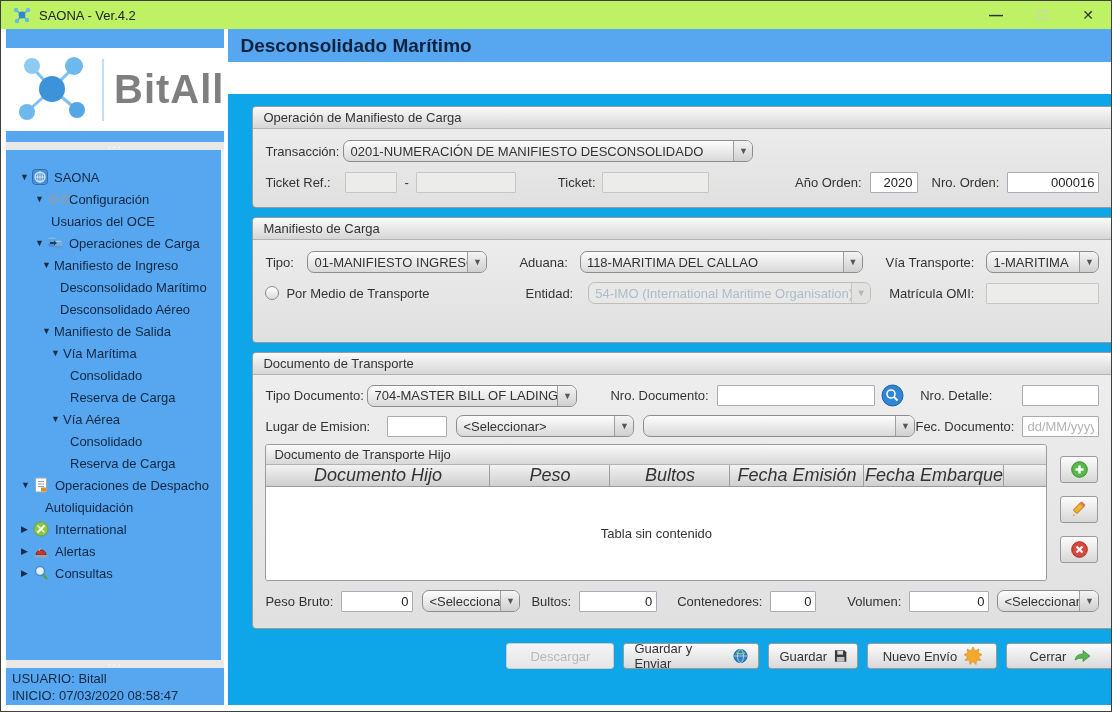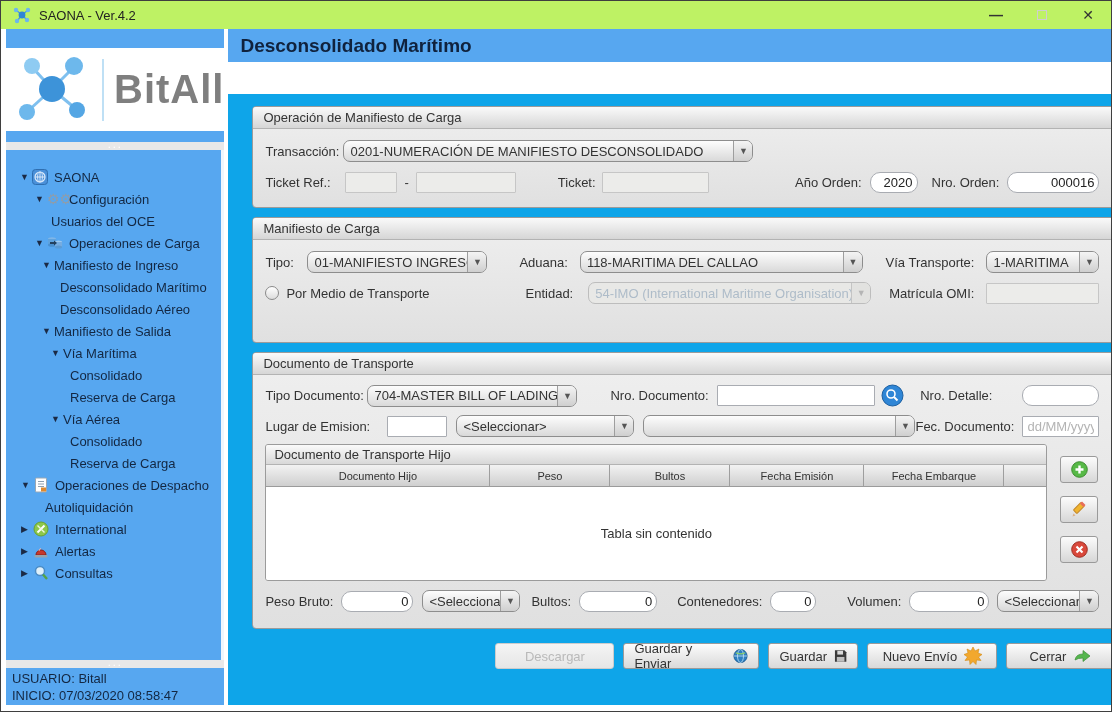--- a/index.html
+++ b/index.html
@@ -36,21 +36,21 @@
   
   .page-title{ height:33px; background:#57a7f0; display:flex; align-items:center; padding-left:12px; font-size:19px; font-weight:bold; color:#10223d; }
   .content{ flex:1; background:#0ea5e9; padding:6px 8px 0 24px;margin-top:32px; }
 
   .group{ border:1px solid #9b9b9b; border-radius:4px; background:linear-gradient(#efefef,#e0e0e0); overflow:hidden; }
   .group-h{ height:22px; background:linear-gradient(#fafafa,#d6d6d6); border-bottom:1px solid #b3b3b3; display:flex; align-items:center; padding-left:10px; font-size:13px; color:#333; }
   .row{ display:flex; align-items:center; padding:0 18px 0 12px; }
   .lab{ font-size:13px; color:#333; white-space:nowrap; }
 
   .tb{ height:21px; border:1px solid #a9acb2; background:#fff; font-size:13px; font-family:"Liberation Sans",sans-serif; color:#222; padding:0 4px; border-radius:1px; }
-  .tb.num{ text-align:right;border-radius:10px; }
+  .tb.num{ text-align:right; }
   .tb.dis{ background:#ececea; border-color:#c6c6c6; }
   .tb::placeholder{ color:#b4b4b4; }
 
   .combo{ height:22px; display:inline-flex; align-items:center; border:1px solid #8d8d8d; border-radius:7px; background:linear-gradient(#fdfdfd,#d9d9d9); cursor:pointer; overflow:hidden; }
   .combo-val{ flex:1; font-size:13px; color:#333; padding:0 6px; white-space:nowrap; overflow:hidden; }
   .combo-btn{ width:19px; align-self:stretch; border-left:1px solid #9e9e9e; background:linear-gradient(#f4f4f4,#cfcfcf); display:flex; align-items:center; justify-content:center; font-size:9px; color:#555; }
   .combo.dis{ background:#e8e8e6; border-color:#bdbdbd; cursor:default; }
   .combo.dis .combo-val{ color:#aebcc9; }
   .combo.dis .combo-btn{ background:#e2e2e0; border-left-color:#c4c4c4; color:#b5b5b5; }
 
@@ -58,21 +58,21 @@
   .radio.sel::after{ content:""; display:block; width:6px; height:6px; margin:3px; border-radius:50%; background:#3a3a3a; }
 
   .btn{ height:26px; border:1px solid #9a9a9a; border-radius:3px; background:linear-gradient(#fcfcfc,#d9d9d9); font-size:13px; color:#333; display:inline-flex; align-items:center; justify-content:center; gap:7px; cursor:pointer; padding:0 10px; }
   .btn.dis{ color:#b9b9b9; background:linear-gradient(#f4f4f4,#e6e6e6); border-color:#cccccc; cursor:default; }
   .icnbtn{ width:38px; height:27px; border:1px solid #9a9a9a; border-radius:3px; background:linear-gradient(#fcfcfc,#d6d6d6); display:flex; align-items:center; justify-content:center; cursor:pointer; }
 
   
   .tblgroup{ border:1px solid #9b9b9b; border-radius:3px; background:#e6e6e6; overflow:hidden; }
   .tblgroup-h{ height:20px; background:linear-gradient(#fafafa,#d8d8d8); border-bottom:1px solid #b3b3b3; display:flex; align-items:center; padding-left:8px; font-size:13px; color:#333; }
   .thead{ display:flex; height:22px; border-bottom:1px solid #9b9b9b; }
-  .th{ background:linear-gradient(#f2f2f2,#cfcfcf); border-right:1px solid #9e9e9e; display:flex; align-items:center; justify-content:center; font-size:11px; color:#333; }
+  .th{ background:linear-gradient(#f2f2f2,#cfcfcf); border-right:1px solid #9e9e9e; display:flex; align-items:center; justify-content:center; font-size:18px; color:#333;font-style:italic; }
   .tbody{ height:93px; background:#fff; display:flex; align-items:center; justify-content:center; font-size:13px; color:#333; }
 
   .gear{ font-size:14px; color:#8e9dab; line-height:16px; }
 </style>
 </head>
 <body>
 
 <div class="window">
 
   <div class="titlebar">
@@ -382,21 +382,21 @@
             <span class="lab" style="margin-left:auto">Volumen:</span>
             <input class="tb num" style="width: 80px; margin-left: 8px;" value="0">
             <div class="combo" style="width:102px; margin-left:8px">
               <span class="combo-val">&lt;Seleccionar&gt;</span>
               <span class="combo-btn">▼</span>
             </div>
           </div>
         </div>
 
         <div style="display:flex; justify-content:flex-end; gap:9px; margin-top:14px; padding-right:4px;">
-          <div class="btn dis" style="width:119px">
+          <div class="btn dis" style="width:108px">
             <span>Descargar</span>
           </div>
           <div class="btn" style="width:136px">
             <span>Guardar y Enviar</span>
             <svg width="16" height="16" viewBox="0 0 16 16">
                 <circle cx="8" cy="8" r="7" fill="#2d7fc1" stroke="#1a5a92"></circle>
                 <ellipse cx="8" cy="8" rx="3.2" ry="7" fill="none" stroke="#bfe0f4" stroke-width="0.9"></ellipse>
                 <line x1="1" y1="8" x2="15" y2="8" stroke="#bfe0f4" stroke-width="0.9"></line>
                 <path d="M3 4.5 Q8 7 13 4.5" stroke="#8fd06a" fill="none" stroke-width="1.2"></path>
               </svg>

